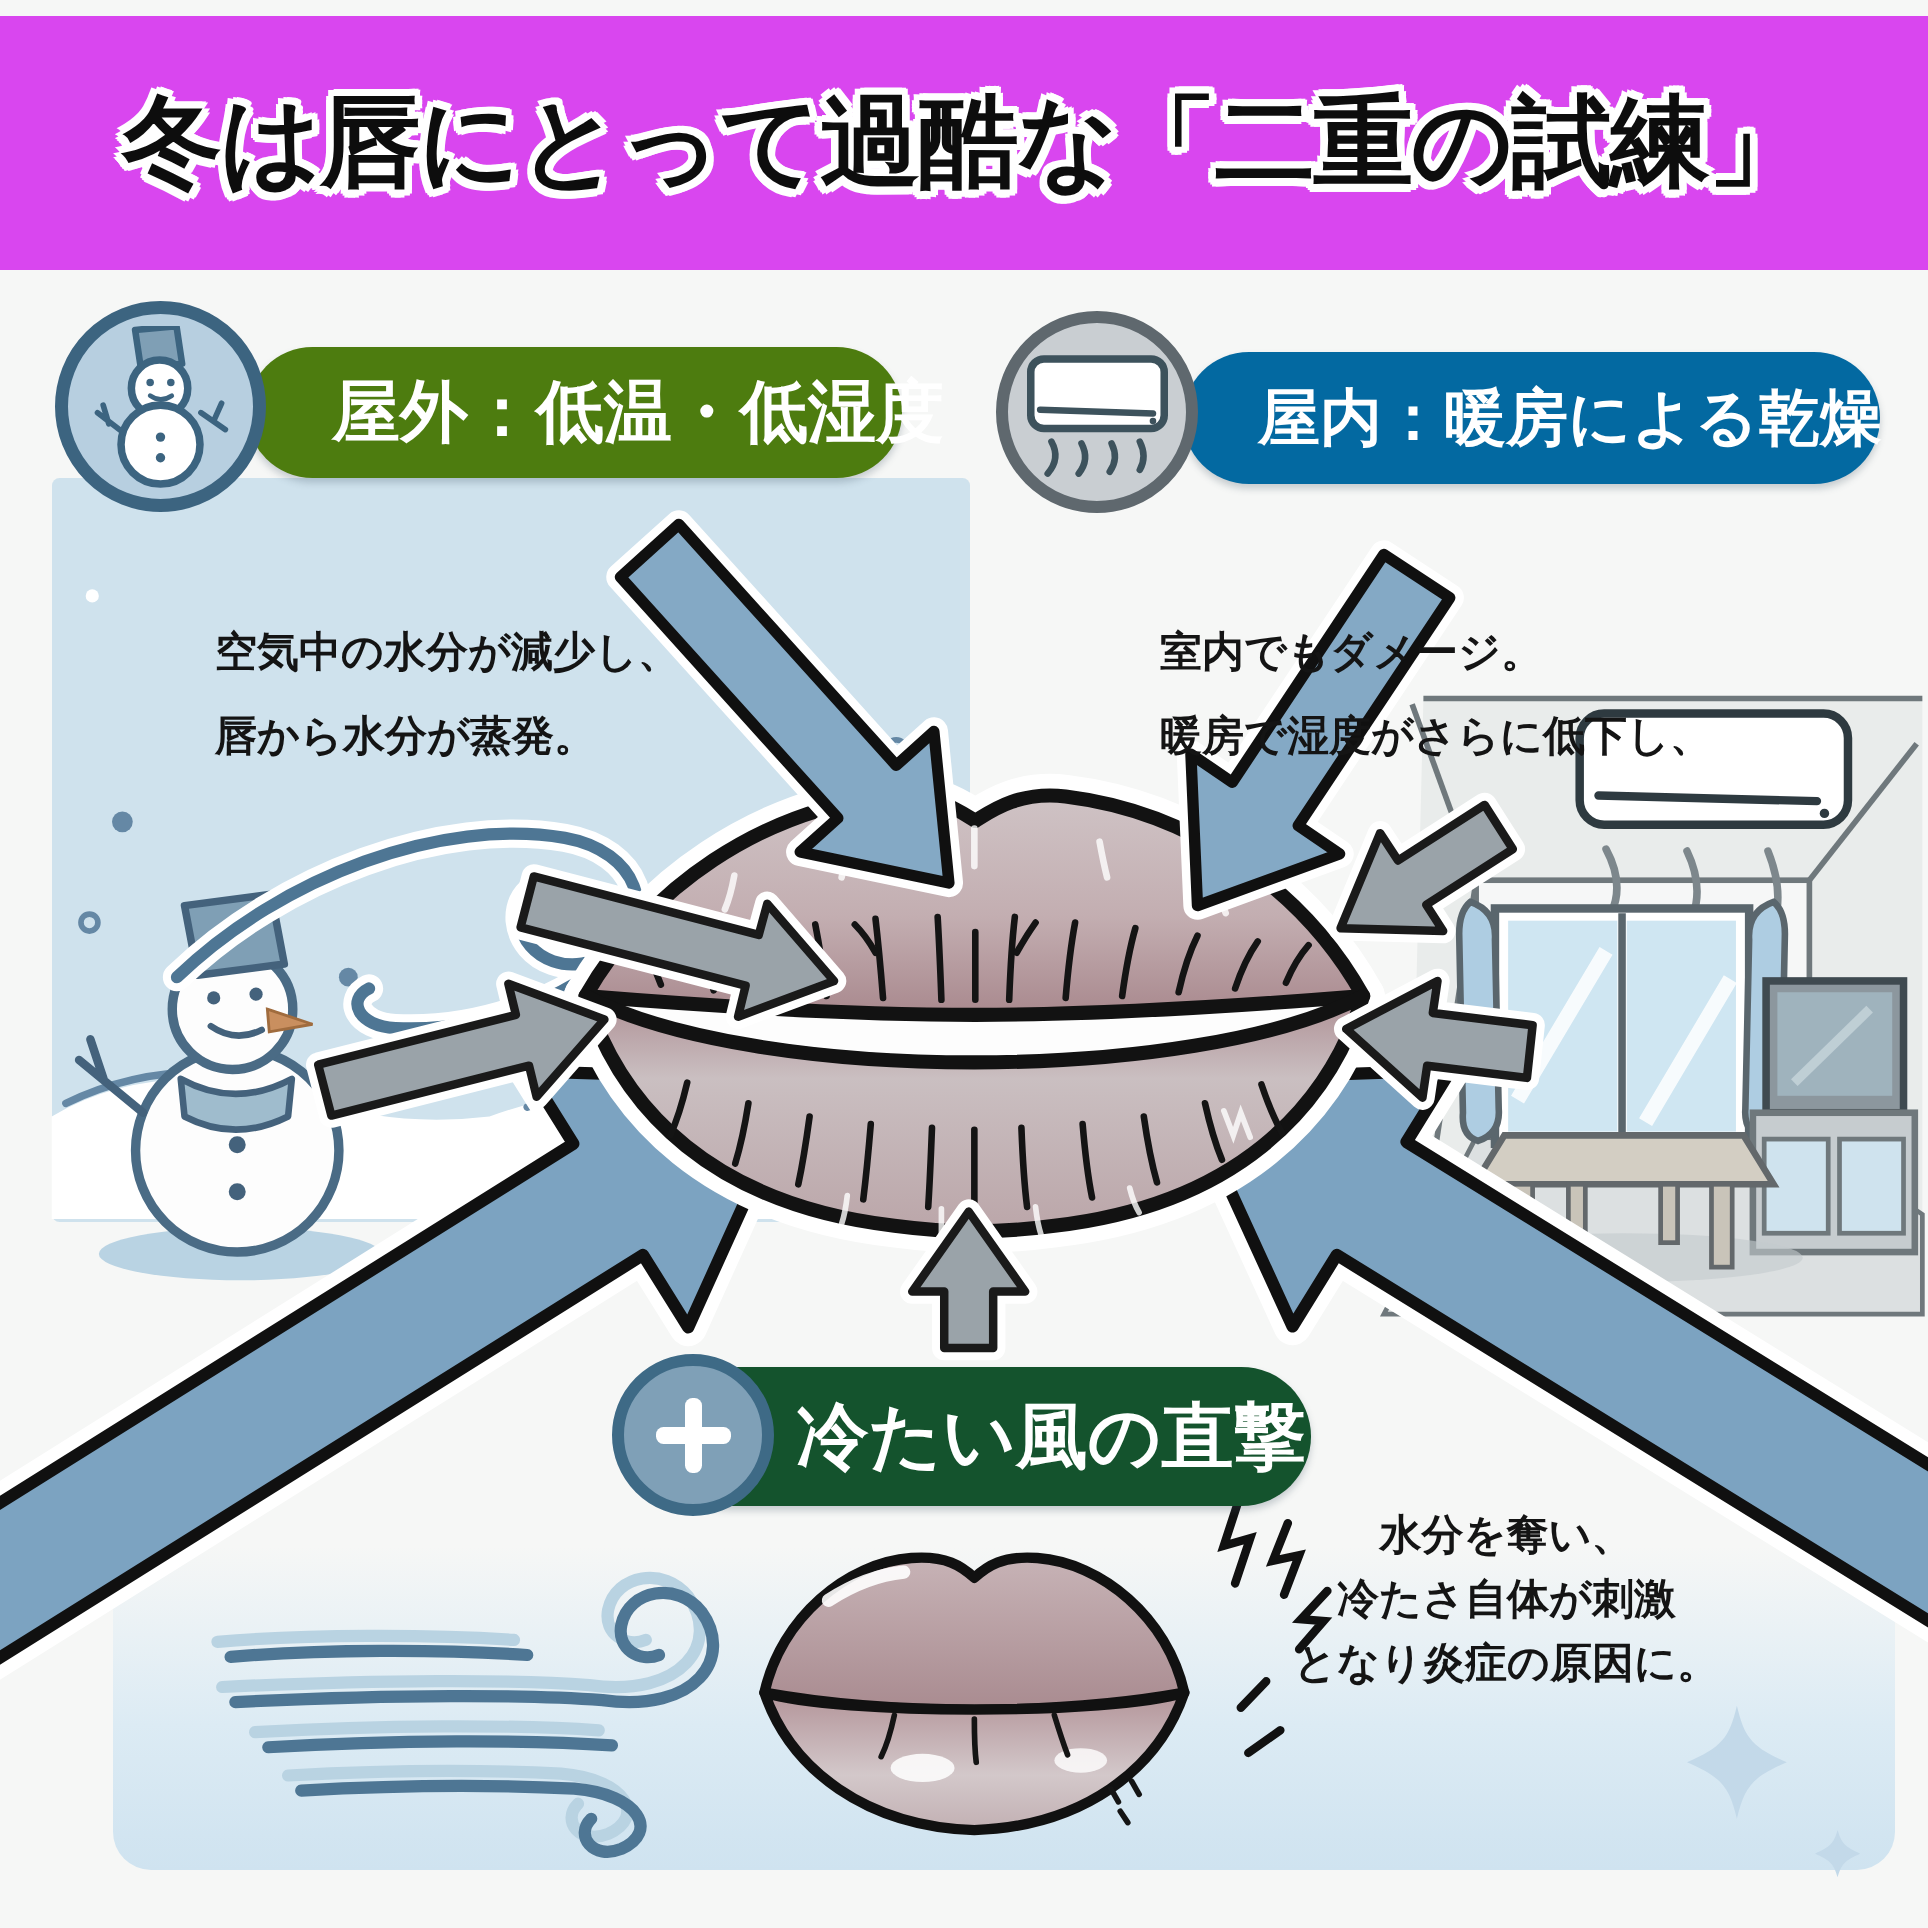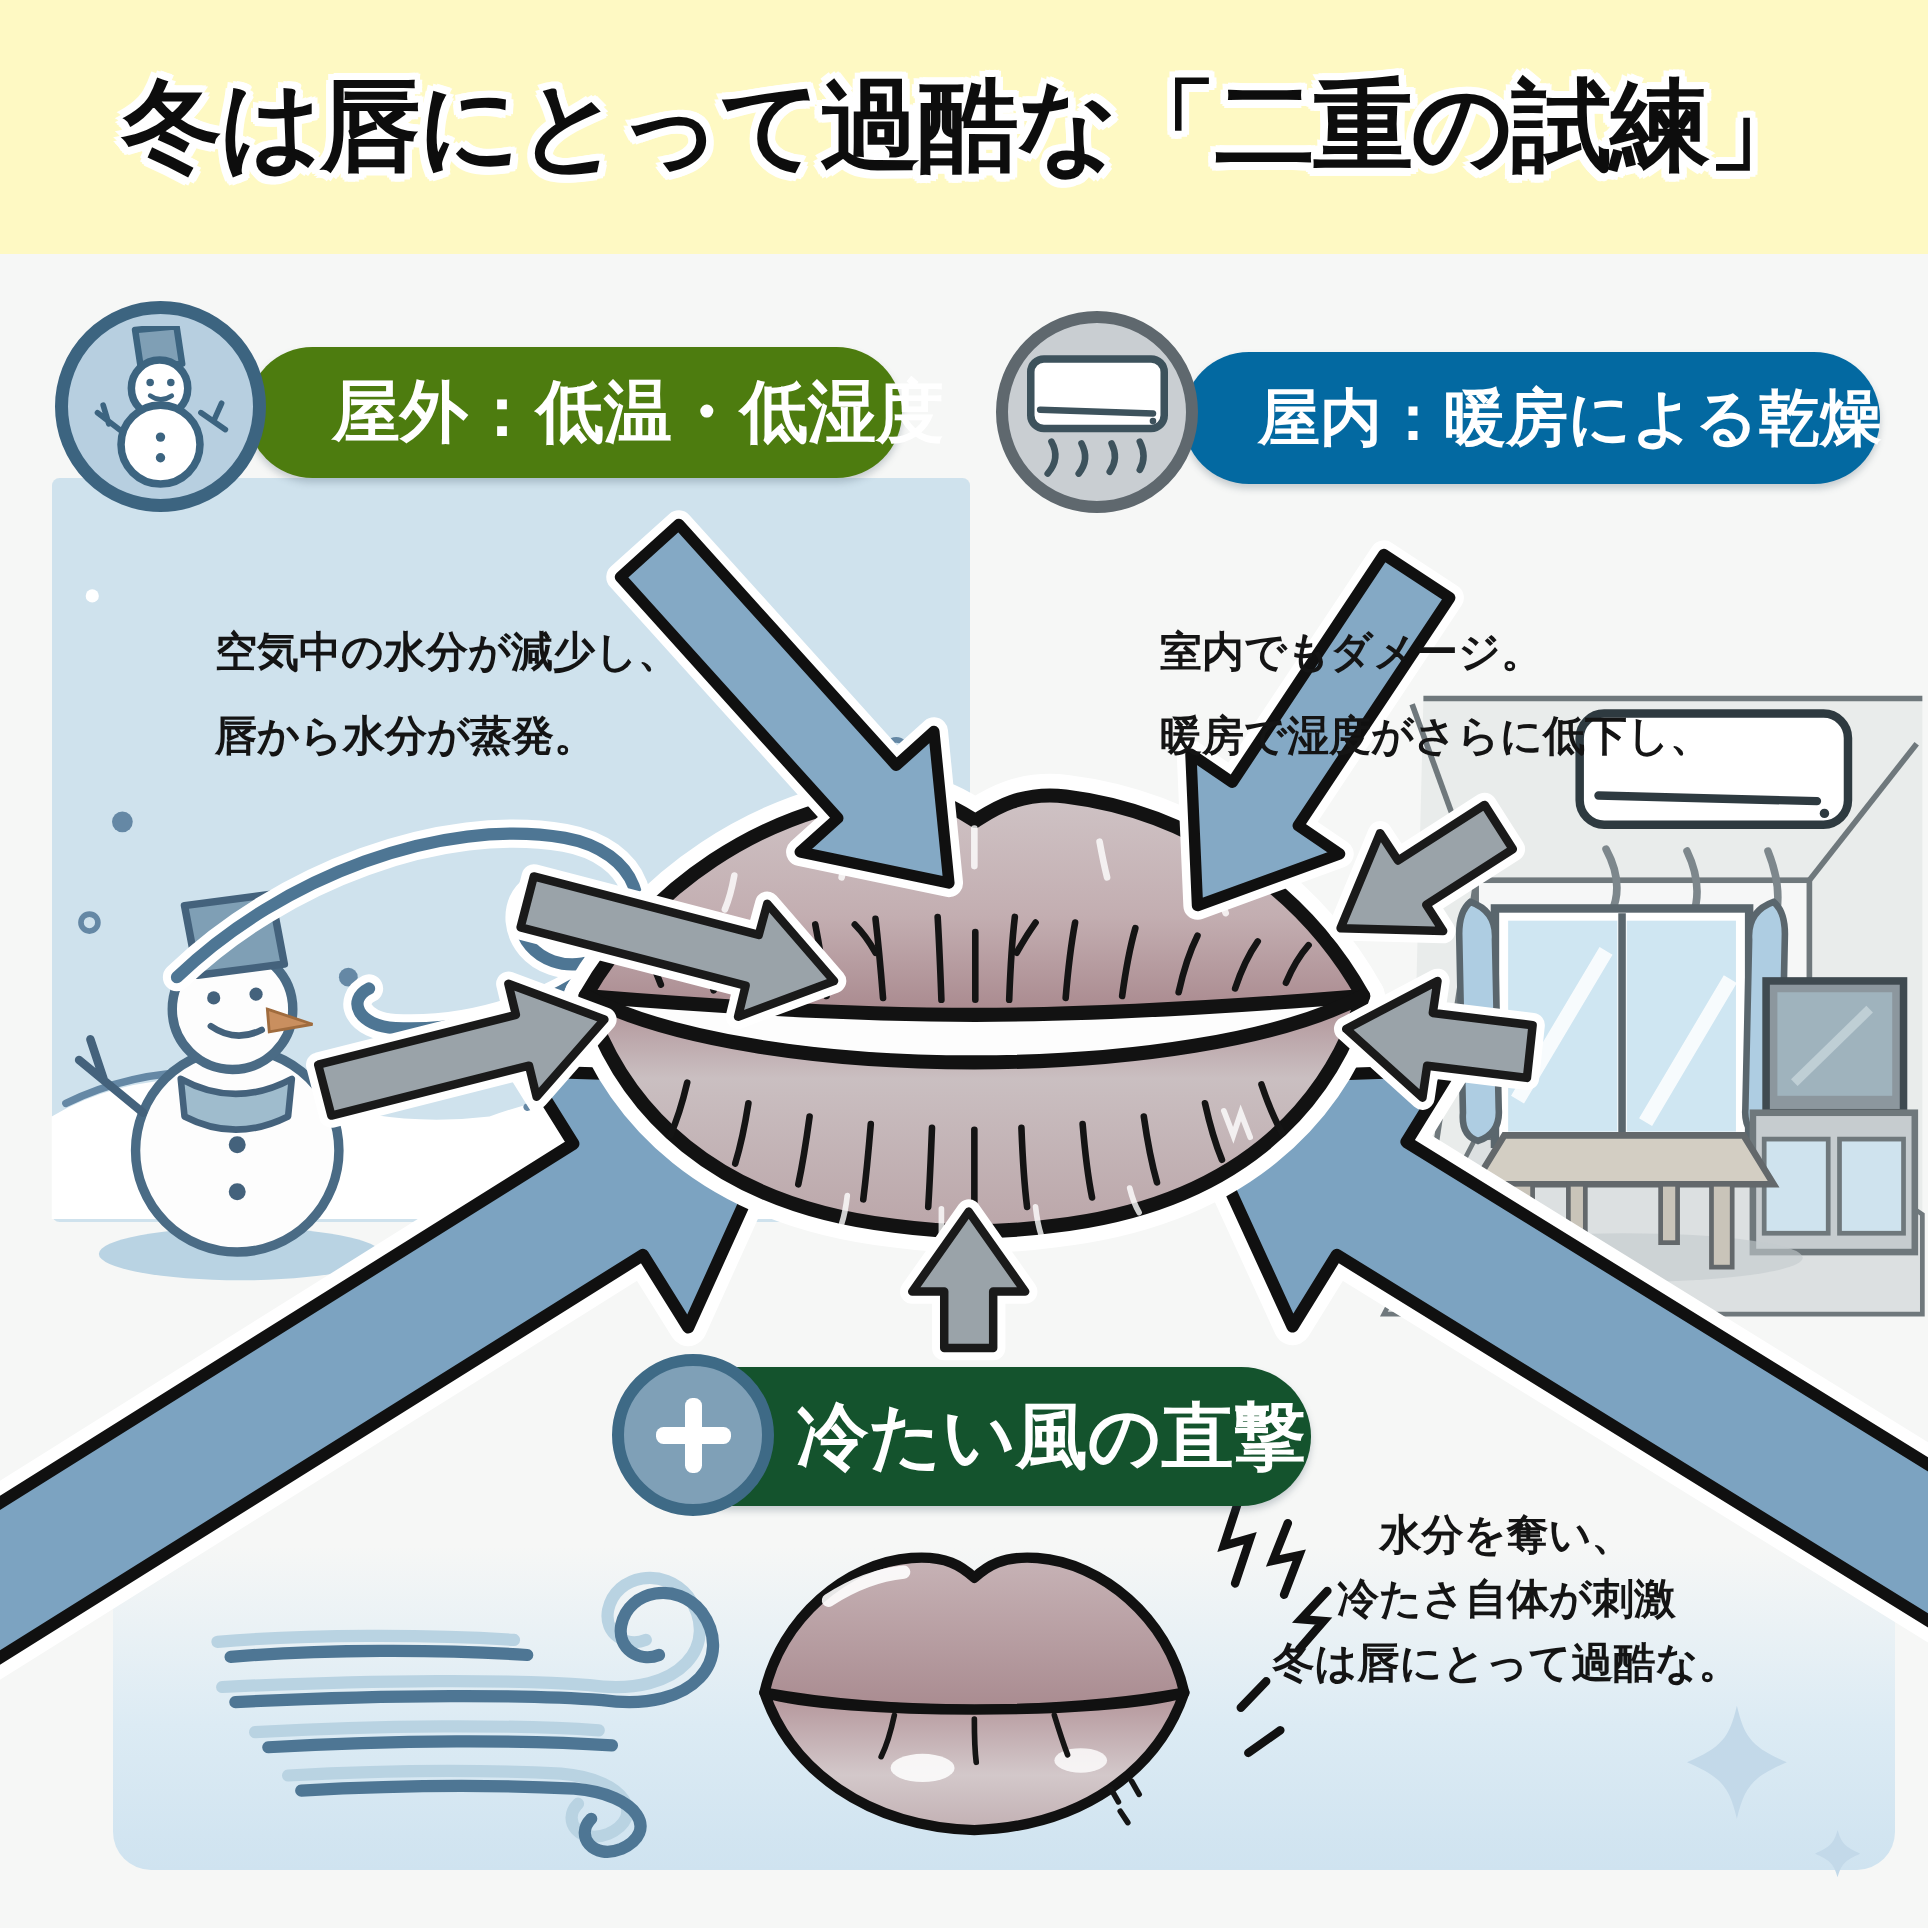--- a/index.html
+++ b/index.html
@@ -4,21 +4,21 @@
 <style>
   html,body{margin:0;padding:0;background:#e8e8e8;}
   #canvas{
     position:relative;width:1928px;height:1928px;overflow:hidden;
     background:#f6f7f6;
     font-family:"Liberation Sans","DejaVu Sans",sans-serif;
     font-weight:bold;color:#161616;
   }
   .abs{position:absolute;}
   
-  #title-band{left:0;top:0;width:1928px;height:254px;background:#fef9c3;z-index:1;
+  #title-band{left:0;top:16px;width:1928px;height:254px;background:#d946ef;z-index:1;
     display:flex;align-items:center;justify-content:center;}
   #page-title{
     font-size:100px;font-weight:900;letter-spacing:-1.9px;color:#0d0d0d;white-space:nowrap;
     text-shadow:
       -7.5px 0 0 #fff, 7.5px 0 0 #fff, 0 -7.5px 0 #fff, 0 7.5px 0 #fff,
       -5.6px -5.6px 0 #fff, 5.6px -5.6px 0 #fff, -5.6px 5.6px 0 #fff, 5.6px 5.6px 0 #fff,
       -7.5px 3.8px 0 #fff, 7.5px 3.8px 0 #fff, -3.8px 7.5px 0 #fff, 3.8px -7.5px 0 #fff;}
   
   #left-panel{left:52px;top:478px;width:918px;height:744px;background:#cfe2ed;border-radius:7.5px;z-index:1;}
   #bottom-panel{left:113px;top:1546px;width:1782px;height:324px;border-radius:38px;z-index:1;
@@ -359,18 +359,18 @@
 
   <div class="abs pill" id="cold-pill">
     <span class="pill-label">冷たい風の直撃</span>
   </div>
   <div class="abs badge-circle" id="cold-circle">
     <div class="plus"></div>
   </div>
   <div class="abs desc" id="cold-desc">
     <div>水分を奪い、</div>
     <div>冷たさ自体が刺激</div>
-    <div>冬は唇にとって過酷な。</div>
+    <div>となり炎症の原因に。</div>
   </div>
 
 
 </div>
 
 
 </body></html>

